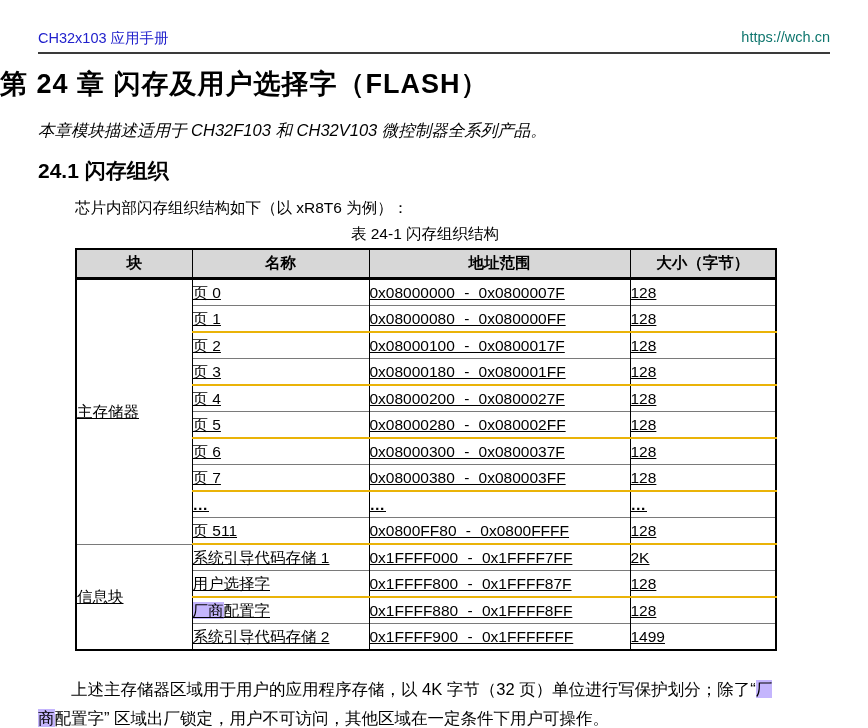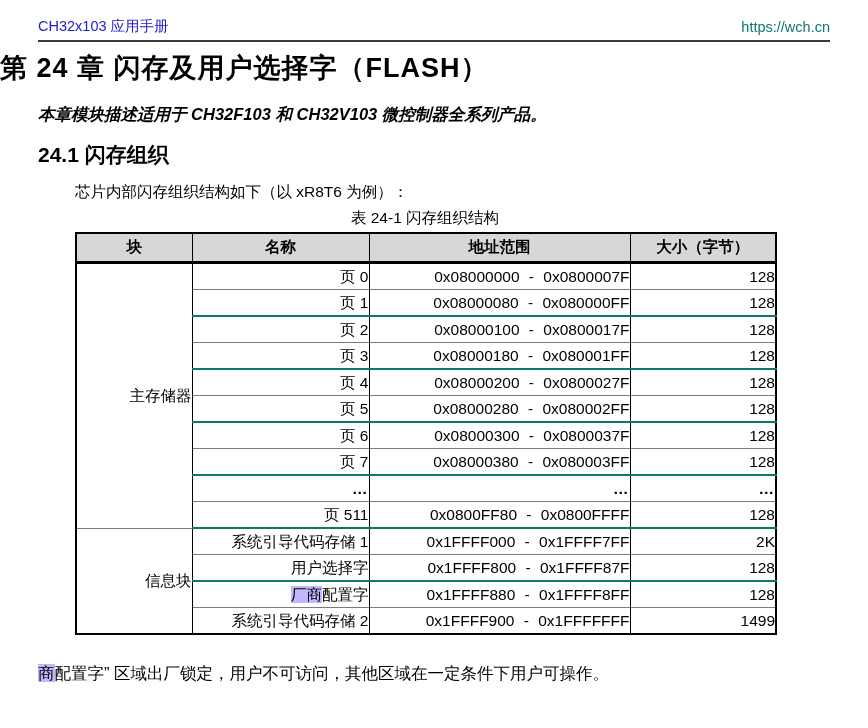--- a/index.html
+++ b/index.html
@@ -4,32 +4,32 @@
 <style>
   html, body { margin: 0; padding: 0; }
   body {
     width: 868px; height: 728px;
     background: #ffffff;
     color: #000000;
     font-family: "Liberation Sans", "DejaVu Sans", sans-serif;
     overflow: hidden;
   }
   .page-header {
-    display: flex; justify-content: space-between; align-items: center;
-    margin: 0 38px; padding-top: 17px; padding-bottom: 4px;
+    display: flex; justify-content: space-between; align-items: flex-start;
+    margin: 12px 38px; padding-top: 17px; padding-bottom: 4px;
     border-bottom: 2px solid #3a3a3a;
     font-size: 14.5px; color: #2121cc; font-weight: 500;
   }
   .page-header a { color: #0f766e; text-decoration: none; }
   .doc-title {
     text-align: left; font-weight: bold; font-size: 27px;
     margin-top: 8px; letter-spacing: 1px;
   }
   .intro-note {
-    margin: 18px 38px 0; font-weight: bold; font-style: italic; font-size: 16.5px;
+    margin: 18px 38px 0; font-weight: normal; font-style: italic; font-size: 16.5px;
   }
   .section-heading {
     margin: 15px 38px 0; font-weight: bold; font-size: 21px;
   }
   .lead-text { margin: 13px 38px 0 75px; font-size: 15.5px; }
   .table-caption {
     margin: 5px 0 3px 75px; width: 700px; text-align: center; font-size: 15.5px;
   }
   table.flash-table {
     border-collapse: collapse; table-layout: fixed;
@@ -38,24 +38,24 @@
   }
   .flash-table th {
     background: #d7d7d7;
     border-left: 1px solid #000; border-right: 1px solid #000;
     border-bottom: 3px solid #000;
     font-weight: bold; height: 27px; padding: 0; text-align: center;
   }
   .flash-table td {
     border-left: 1px solid #000; border-right: 1px solid #000;
     border-top: 1px solid #7a7a7a;
-    height: 25px; padding: 0; text-align: right;
-    line-height: 25px; white-space: nowrap; overflow: hidden;
+    height: 25px; padding: 0; text-align: left;
+    line-height: 25px; white-space: nowrap; overflow: hidden; text-decoration: underline;
   }
-  .flash-table tr.pair-end td { border-bottom: 2px solid #0f766e; margin-left: 15px; }
+  .flash-table tr.pair-end td { border-bottom: 2px solid #eab308; margin-left: 15px; }
   .flash-table td.range-cell { word-spacing: 5px; }
   .flash-table tr.dots-row td { font-weight: bold; letter-spacing: 1px; }
   .hl { background: #c4b5fd; }
   .body-para {
     margin: 24px 38px 0; font-size: 16.5px; line-height: 29px;
   }
   .body-para .line1 { padding-left: 2em; }
 </style>
 </head>
 <body>
@@ -160,14 +160,15 @@
     </tr>
     <tr>
       <td class="name-cell">系统引导代码存储 2</td>
       <td class="range-cell">0x1FFFF900 - 0x1FFFFFFF</td>
       <td class="size-cell">1499</td>
     </tr>
   </tbody>
 </table>
 
 <div class="body-para">
+  <div class="line1"><span>上述主存储器区域用于用户的应用程序存储，以 4K 字节（32 页）单位进行写保护划分；除了“</span><span class="hl">厂</span></div>
   <div class="line2"><span class="hl">商</span><span>配置字” 区域出厂锁定，用户不可访问，其他区域在一定条件下用户可操作。</span></div>
 </div>
 
 </body></html>

